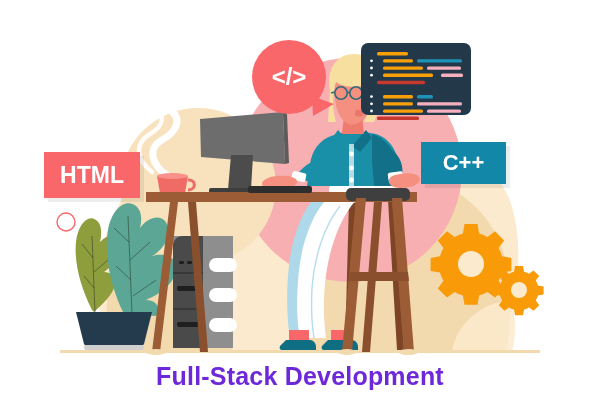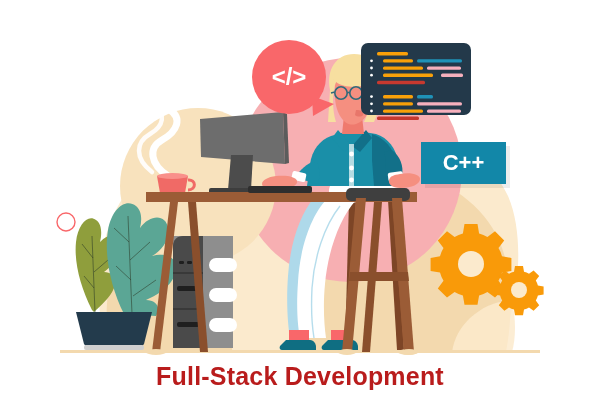--- a/index.html
+++ b/index.html
@@ -26,21 +26,21 @@
   .caption {
     position: absolute;
     left: 0;
     right: 0;
     top: 362px;
     text-align: center;
     font-family: "Liberation Sans", sans-serif;
     font-size: 25px;
     font-weight: bold;
     letter-spacing: 0.2px;
-    color: #b91c1c;
+    color: #6d28d9;
     user-select: none;
   }
   .tagbox {
     position: absolute;
     display: flex;
     align-items: center;
     justify-content: center;
     font-family: "Liberation Sans", sans-serif;
     font-weight: bold;
     color: #ffffff;
@@ -290,20 +290,23 @@
           <rect x="383" y="102.20000000000002" width="30" height="3.4" rx="1.5" fill="#f9a009"></rect>
           <rect x="417" y="102.20000000000002" width="45" height="3.4" rx="1.5" fill="#f6b0bd"></rect>
           <circle cx="371.5" cy="111.00000000000001" r="1.4" fill="#ffffff"></circle>
           <rect x="383" y="109.40000000000002" width="40" height="3.4" rx="1.5" fill="#f9a009"></rect>
           <rect x="427" y="109.40000000000002" width="34" height="3.4" rx="1.5" fill="#f6b0bd"></rect>
           <rect x="377" y="116.60000000000002" width="42" height="3.4" rx="1.5" fill="#c7392f"></rect>
         </g>
     </g>
   </svg>
 
+  <div id="tag-html" class="tagbox">
+    <span>HTML</span>
+  </div>
 
   <div id="tag-cpp" class="tagbox">
     <span>C++</span>
   </div>
 
   <div id="bubble-code">
     <span>&lt;/&gt;</span>
   </div>
 
   <div class="caption">Full-Stack Development</div>

